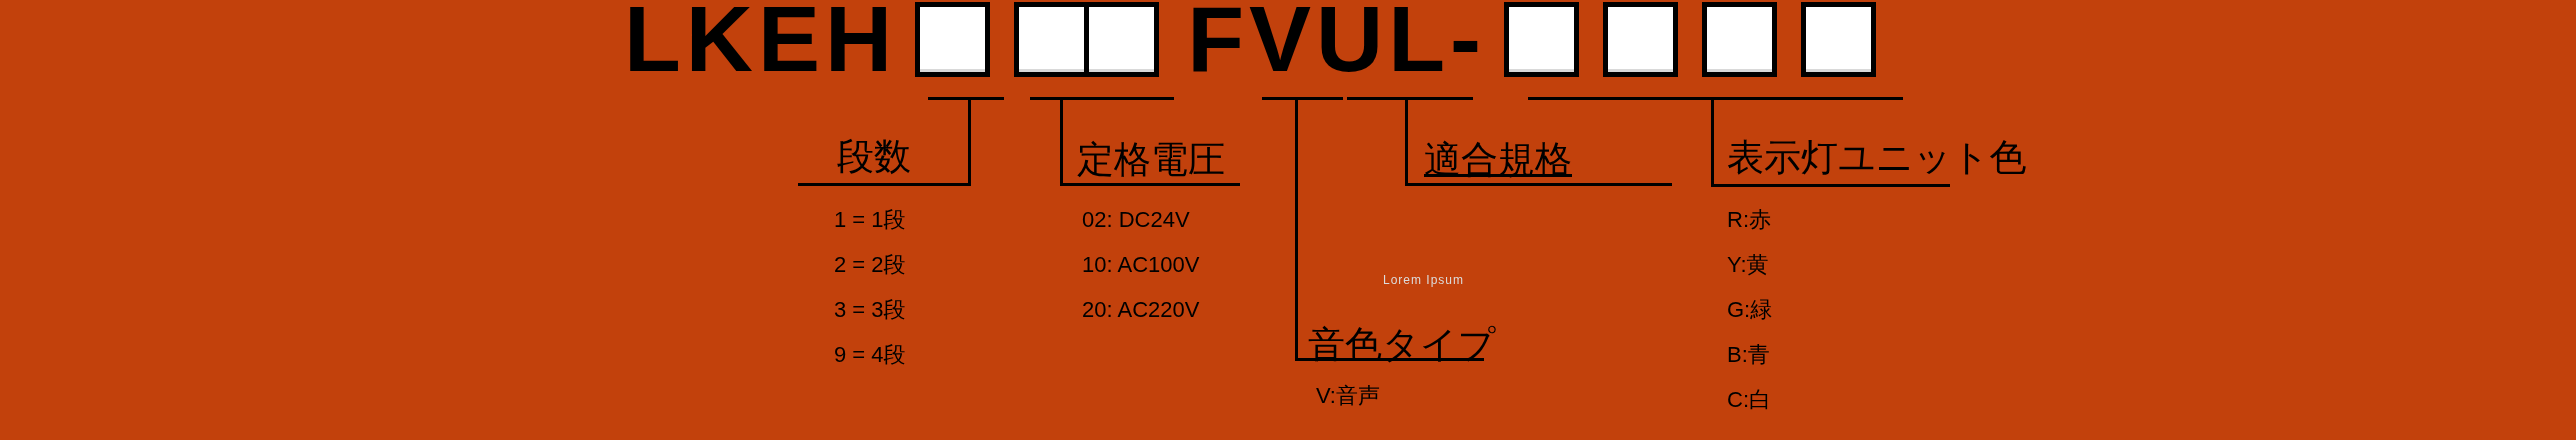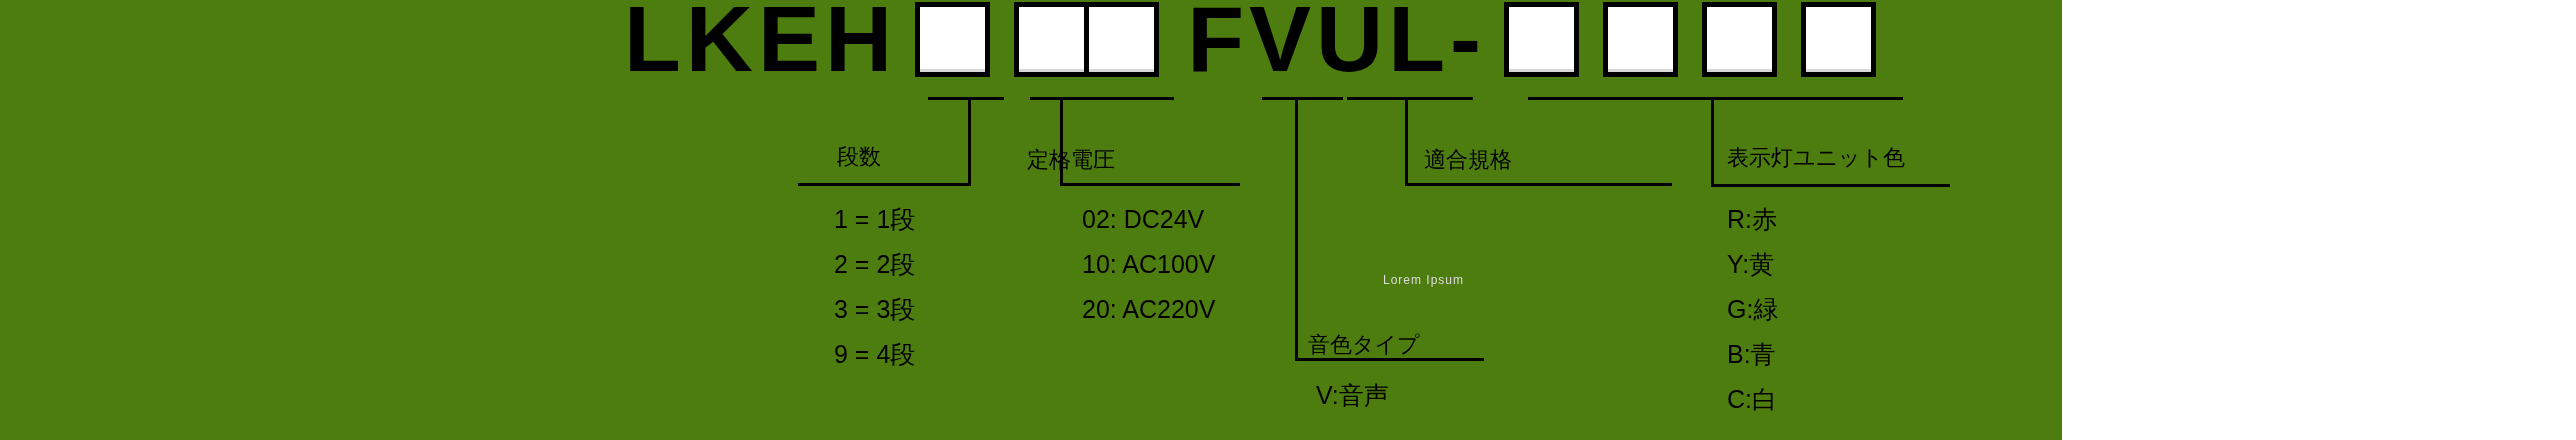--- a/index.html
+++ b/index.html
@@ -1,40 +1,40 @@
 <!DOCTYPE html>
 <html><head>
 <meta charset="utf-8">
 <style>
   html,body { margin:0; padding:0; background:#fff; }
   .canvas {
-    position:relative; width:2062px; height:441px; background:#4d7c0f;
+    position:relative; width:2576px; height:441px; background:#c2410c;
     font-family:"Liberation Sans", sans-serif; color:#000; overflow:hidden;
   }
   
   .title-row { position:absolute; left:624px; top:0; height:79px; display:flex; align-items:flex-start; }
   .code-text {
     font-size:93px; font-weight:bold; line-height:79px; letter-spacing:5px;
     white-space:nowrap; color:#000;
   }
   .dbox {
     box-sizing:border-box; width:75px; height:75px; margin-top:2px;
     border:5px solid #000; background:#fff;
     box-shadow: inset 0 -3px 0 #d9d9d9;
   }
   .dbox.pair-right { border-left:none; width:70px; }
   .pair { display:flex; }
   .ml18 { margin-left:18px; } .ml20 { margin-left:28px; } .ml24 { margin-left:24px; }
   
   .hline { position:absolute; height:3px; background:#000; }
   .vline { position:absolute; width:3px; background:#000; }
   
-  .sec-label { position:absolute; font-size:22px; line-height:34px; white-space:nowrap; }
+  .sec-label { position:absolute; font-size:37px; line-height:34px; white-space:nowrap; }
   
-  .col { position:absolute; font-size:25px; }
+  .col { position:absolute; font-size:22px; }
   .col .row { height:45px; display:flex; align-items:center; white-space:nowrap; }
   
   .watermark {
     position:absolute; left:1383px; top:273px; font-size:12px; color:#dcdcdc;
     white-space:nowrap; letter-spacing:1px;
   }
 </style>
 </head>
 <body>
 
@@ -62,24 +62,24 @@
 
   <div class="vline" style="left:968px;  top:97px; height:89px;"></div>
   <div class="vline" style="left:1060px; top:97px; height:89px;"></div>
   <div class="vline" style="left:1295px; top:97px; height:264px;"></div>
   <div class="vline" style="left:1405px; top:97px; height:89px;"></div>
   <div class="vline" style="left:1711px; top:97px; height:90px;"></div>
 
   <div class="sec-label" style="left:837px;  top:140px;">段数</div>
   <div class="hline" style="left:798px;  top:183px; width:173px;"></div>
 
-  <div class="sec-label" style="left:1027px; top:143px;">定格電圧</div>
+  <div class="sec-label" style="left:1077px; top:143px;">定格電圧</div>
   <div class="hline" style="left:1060px; top:183px; width:180px;"></div>
 
-  <div class="sec-label" style="left:1424px; top:143px;">適合規格</div>
+  <div class="sec-label" style="left:1424px; top:143px;text-decoration:underline;">適合規格</div>
   <div class="hline" style="left:1405px; top:183px; width:267px;"></div>
 
   <div class="sec-label" style="left:1727px; top:141px;">表示灯ユニット色</div>
   <div class="hline" style="left:1711px; top:184px; width:239px;"></div>
 
   <div class="sec-label" style="left:1308px; top:328px;">音色タイプ</div>
   <div class="hline" style="left:1295px; top:358px; width:189px;"></div>
 
   <div class="col" style="left:834px; top:197px;">
     <div class="row">1 = 1段</div>

